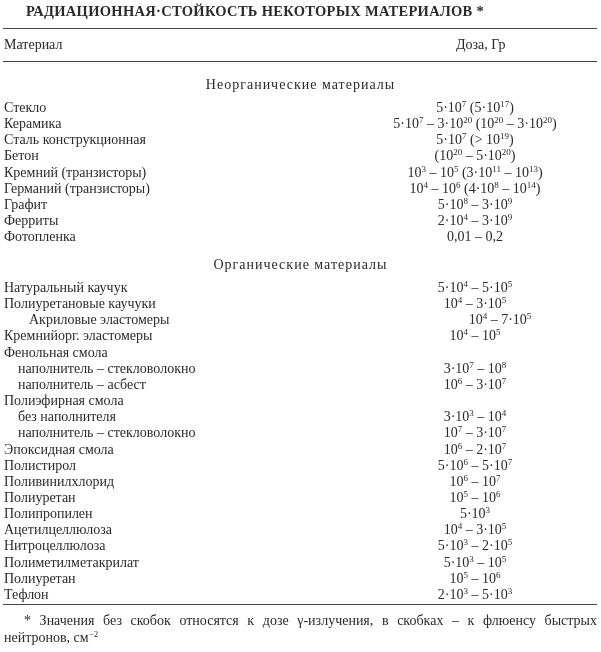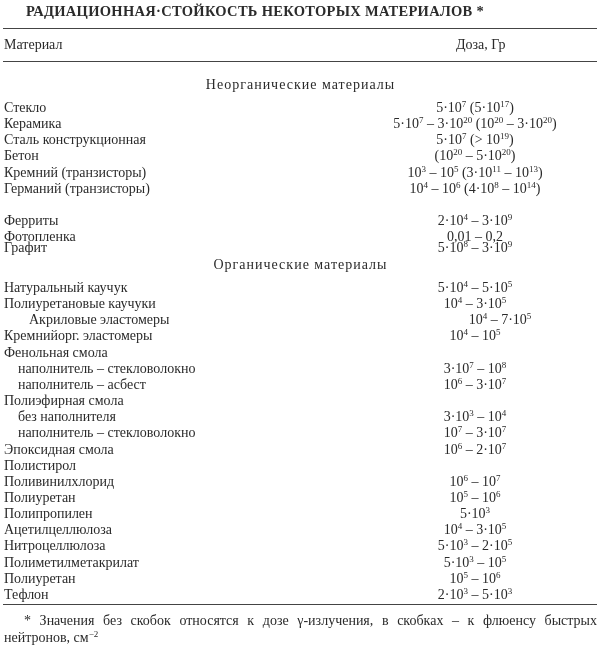--- a/index.html
+++ b/index.html
@@ -59,21 +59,21 @@
         <span class="dose">(10<sup>20</sup> – 5·10<sup>20</sup>)</span>
       </div>
       <div class="row" style="top: 164.6px;">
         <span class="name">Кремний (транзисторы)</span>
         <span class="dose">10<sup>3</sup> – 10<sup>5</sup> (3·10<sup>11</sup> – 10<sup>13</sup>)</span>
       </div>
       <div class="row" style="top: 180.75px;">
         <span class="name">Германий (транзисторы)</span>
         <span class="dose">10<sup>4</sup> – 10<sup>6</sup> (4·10<sup>8</sup> – 10<sup>14</sup>)</span>
       </div>
-      <div class="row" style="top: 196.9px; margin-top: 43px;">
+      <div class="row" style="top: 196.9px;">
         <span class="name">Графит</span>
         <span class="dose">5·10<sup>8</sup> – 3·10<sup>9</sup></span>
       </div>
       <div class="row" style="top: 213.05px;">
         <span class="name">Ферриты</span>
         <span class="dose">2·10<sup>4</sup> – 3·10<sup>9</sup></span>
       </div>
       <div class="row" style="top: 229.2px;">
         <span class="name">Фотопленка</span>
         <span class="dose">0,01 – 0,2</span>
@@ -118,20 +118,21 @@
       <div class="row" style="top: 425.35px;">
         <span class="name sub">наполнитель – стекловолокно</span>
         <span class="dose">10<sup>7</sup> – 3·10<sup>7</sup></span>
       </div>
       <div class="row" style="top: 441.5px;">
         <span class="name">Эпоксидная смола</span>
         <span class="dose">10<sup>6</sup> – 2·10<sup>7</sup></span>
       </div>
       <div class="row" style="top: 457.65px;">
         <span class="name">Полистирол</span>
+        <span class="dose">5·10<sup>6</sup> – 5·10<sup>7</sup></span>
       </div>
       <div class="row" style="top: 473.8px;">
         <span class="name">Поливинилхлорид</span>
         <span class="dose">10<sup>6</sup> – 10<sup>7</sup></span>
       </div>
       <div class="row" style="top: 489.95px;">
         <span class="name">Полиуретан</span>
         <span class="dose">10<sup>5</sup> – 10<sup>6</sup></span>
       </div>
       <div class="row" style="top: 506.1px;">

